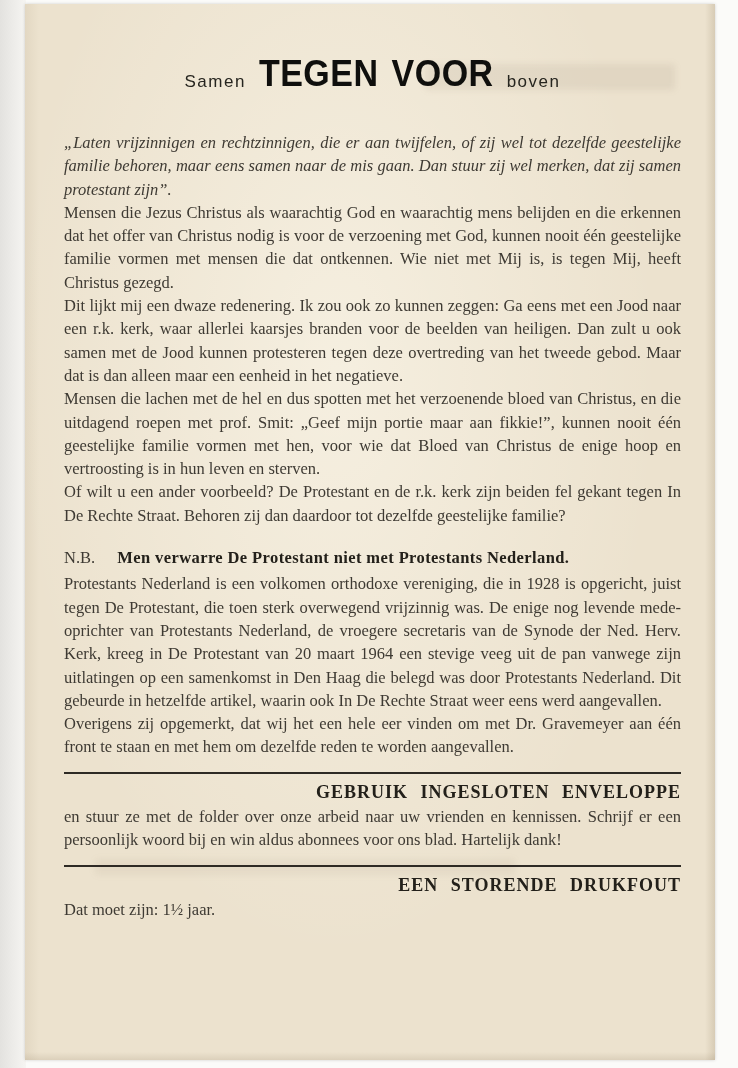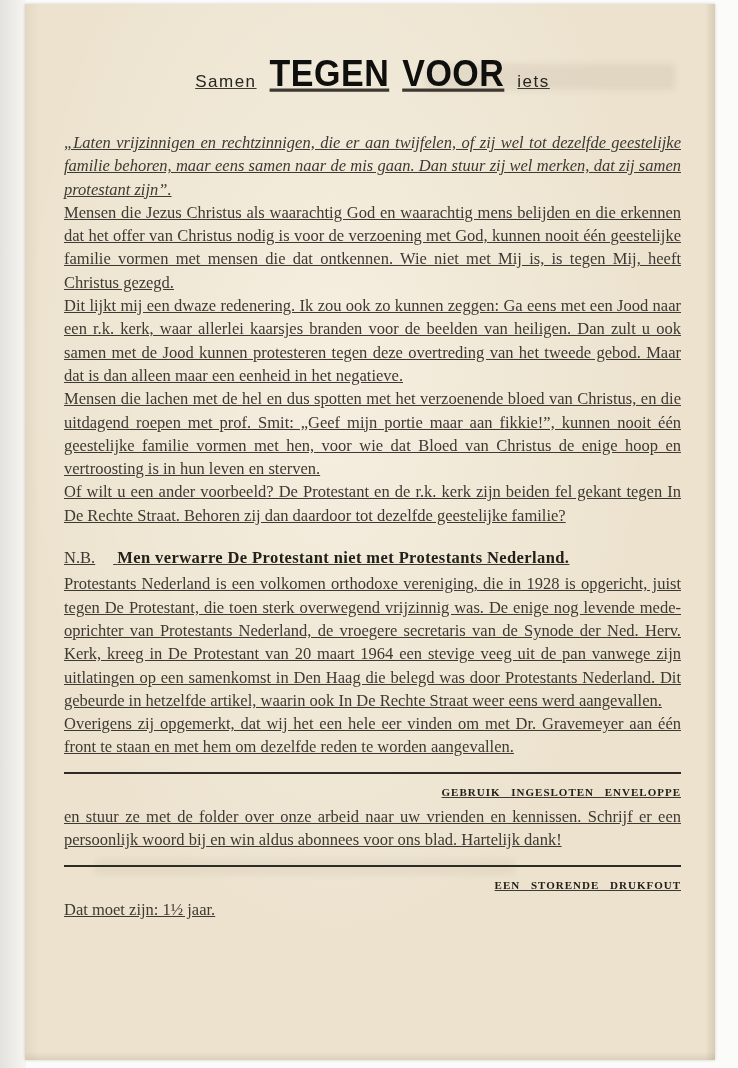--- a/index.html
+++ b/index.html
@@ -19,21 +19,20 @@
       radial-gradient(ellipse at 45% 35%, rgba(255,252,242,0.5) 0%, rgba(255,252,242,0) 60%),
       linear-gradient(90deg, rgba(140,120,90,0.10) 0, rgba(140,120,90,0) 14px),
       linear-gradient(270deg, rgba(120,100,70,0.18) 0, rgba(120,100,70,0) 10px),
       linear-gradient(0deg, rgba(120,100,70,0.14) 0, rgba(120,100,70,0) 8px);
     box-shadow:0 0 3px rgba(0,0,0,0.18);
   }
   .content{
     position:absolute;left:0;top:0;right:0;bottom:0;
     padding:0 34px 8px 39px;
     color:#3e3a33;
-    text-decoration:underline;
   }
   
   .ghost{position:absolute;filter:blur(3px);background:rgba(125,112,88,0.10);border-radius:4px;}
   .ghost.g1{left:400px;top:60px;width:250px;height:26px;}
   .ghost.g2{left:70px;top:855px;width:420px;height:16px;background:rgba(125,112,88,0.07);}
 
   .title{
     margin:52px 0 0 0;
     display:flex;justify-content:center;align-items:baseline;gap:13px;
     font-family:"Liberation Sans", sans-serif;color:#171714;font-weight:400;
@@ -52,41 +51,41 @@
   .nb-line{margin-top:19px !important;margin-bottom:3px !important;text-align:left !important;}
   .nb-prefix{margin-right:18px;}
   .nb-bold{font-weight:700;color:#23201a;letter-spacing:0.4px;}
 
   .rule{
     border:none;border-top:2px solid #2e2a24;
     margin:13px 0 0 0;height:0;
   }
   .sec-head{
     margin:7px 0 1px 0;
-    font-size:11px;font-weight:700;color:#23201a;
+    font-size:18px;font-weight:700;color:#23201a;
     text-align:right;letter-spacing:1px;word-spacing:7px;
   }
   .page-num{margin-top:0;text-align:left !important;}
 </style>
 </head>
 <body>
 
 <div class="scanner-edge"></div>
 
 <div class="page">
   <div class="ghost g1"></div>
   <div class="ghost g2"></div>
 
   <div class="content">
 
     <h1 class="title">
       <span class="t-small">Samen</span>
       <span class="t-big">TEGEN</span>
       <span class="t-big">VOOR</span>
-      <span class="t-small">iets</span>
+      <span class="t-small">boven</span>
     </h1>
 
     <div class="bodytext">
       <p class="italic">„Laten vrijzinnigen en rechtzinnigen, die er aan twijfelen, of zij wel tot dezelfde geestelijke familie behoren, maar eens samen naar de mis gaan. Dan stuur zij wel merken, dat zij samen protestant zijn”.</p>
       <p>Mensen die Jezus Christus als waarachtig God en waarachtig mens belijden en die erkennen dat het offer van Christus nodig is voor de verzoening met God, kunnen nooit één geestelijke familie vormen met mensen die dat ontkennen. Wie niet met Mij is, is tegen Mij, heeft Christus gezegd.</p>
       <p>Dit lijkt mij een dwaze redenering. Ik zou ook zo kunnen zeggen: Ga eens met een Jood naar een r.k. kerk, waar allerlei kaarsjes branden voor de beelden van heiligen. Dan zult u ook samen met de Jood kunnen protesteren tegen deze overtreding van het tweede gebod. Maar dat is dan alleen maar een eenheid in het negatieve.</p>
       <p>Mensen die lachen met de hel en dus spotten met het verzoenende bloed van Christus, en die uitdagend roepen met prof. Smit: „Geef mijn portie maar aan fikkie!”, kunnen nooit één geestelijke familie vormen met hen, voor wie dat Bloed van Christus de enige hoop en vertroosting is in hun leven en sterven.</p>
       <p>Of wilt u een ander voorbeeld? De Protestant en de r.k. kerk zijn beiden fel gekant tegen In De Rechte Straat. Behoren zij dan daardoor tot dezelfde geestelijke familie?</p>
 
       <p class="nb-line">

